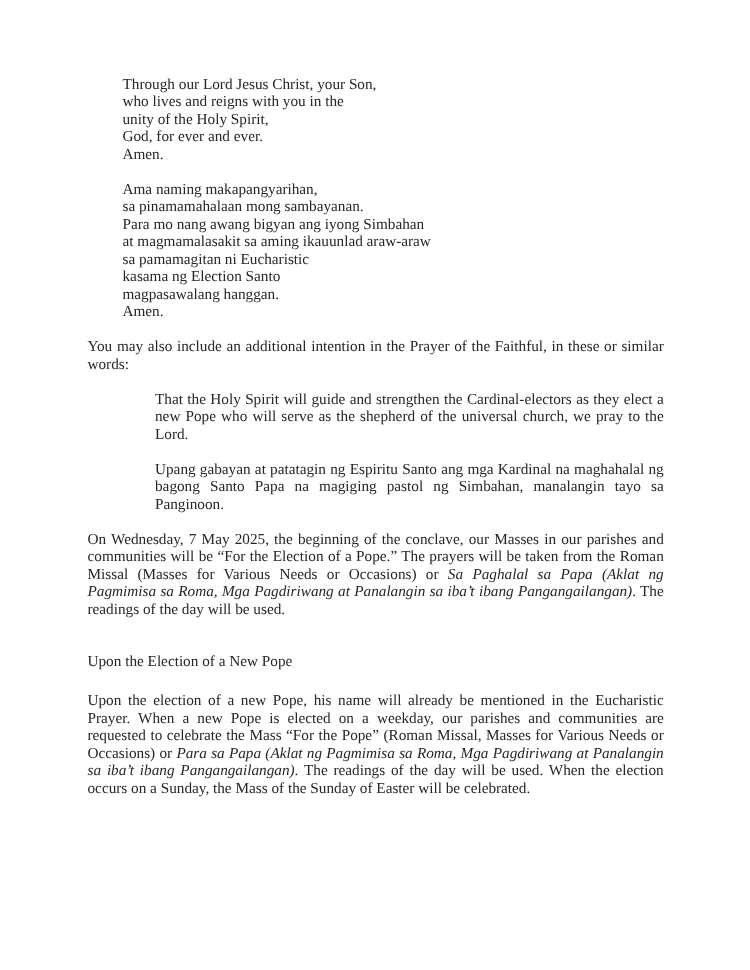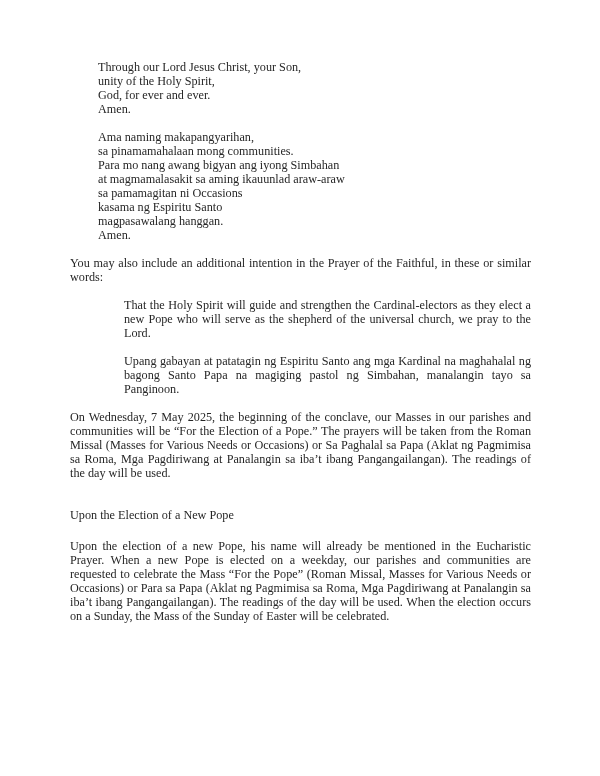--- a/index.html
+++ b/index.html
@@ -23,42 +23,43 @@
   .prayer { margin: 0 0 14px 28px; text-align: left; }
   .prayer .line { white-space: nowrap; }
   .para { margin: 0 0 14px 0; text-align: justify; }
   .quote { margin: 0 0 14px 54px; text-align: justify; }
   .heading {
     font-size: 12.2px;
     line-height: 14px;
     font-weight: normal;
     margin: 28px 0 17px 0;
   }
-  .it { }
+  .it { font-style: italic; }
 </style>
 </head>
 <body>
 
 <div class="page">
   <div class="content">
 
     <div class="prayer">
       <div class="line">Through our Lord Jesus Christ, your Son,</div>
+      <div class="line">who lives and reigns with you in the</div>
       <div class="line">unity of the Holy Spirit,</div>
       <div class="line">God, for ever and ever.</div>
       <div class="line">Amen.</div>
     </div>
 
     <div class="prayer">
       <div class="line">Ama naming makapangyarihan,</div>
-      <div class="line">sa pinamamahalaan mong communities.</div>
+      <div class="line">sa pinamamahalaan mong sambayanan.</div>
       <div class="line">Para mo nang awang bigyan ang iyong Simbahan</div>
       <div class="line">at magmamalasakit sa aming ikauunlad araw-araw</div>
-      <div class="line">sa pamamagitan ni Occasions</div>
-      <div class="line">kasama ng Espiritu Santo</div>
+      <div class="line">sa pamamagitan ni Eucharistic</div>
+      <div class="line">kasama ng Election Santo</div>
       <div class="line">magpasawalang hanggan.</div>
       <div class="line">Amen.</div>
     </div>
 
     <p class="para">You may also include an additional intention in the Prayer of the Faithful, in these or similar words:</p>
 
     <div class="quote">That the Holy Spirit will guide and strengthen the Cardinal-electors as they elect a new Pope who will serve as the shepherd of the universal church, we pray to the Lord.</div>
 
     <div class="quote">Upang gabayan at patatagin ng Espiritu Santo ang mga Kardinal na maghahalal ng bagong Santo Papa na magiging pastol ng Simbahan, manalangin tayo sa Panginoon.</div>
 

